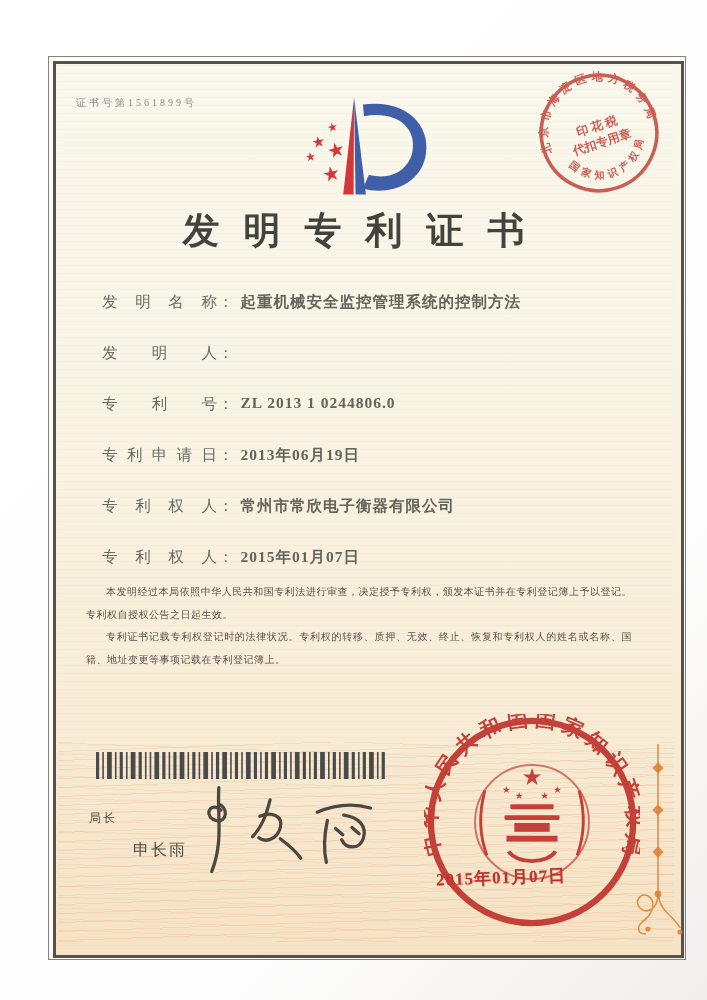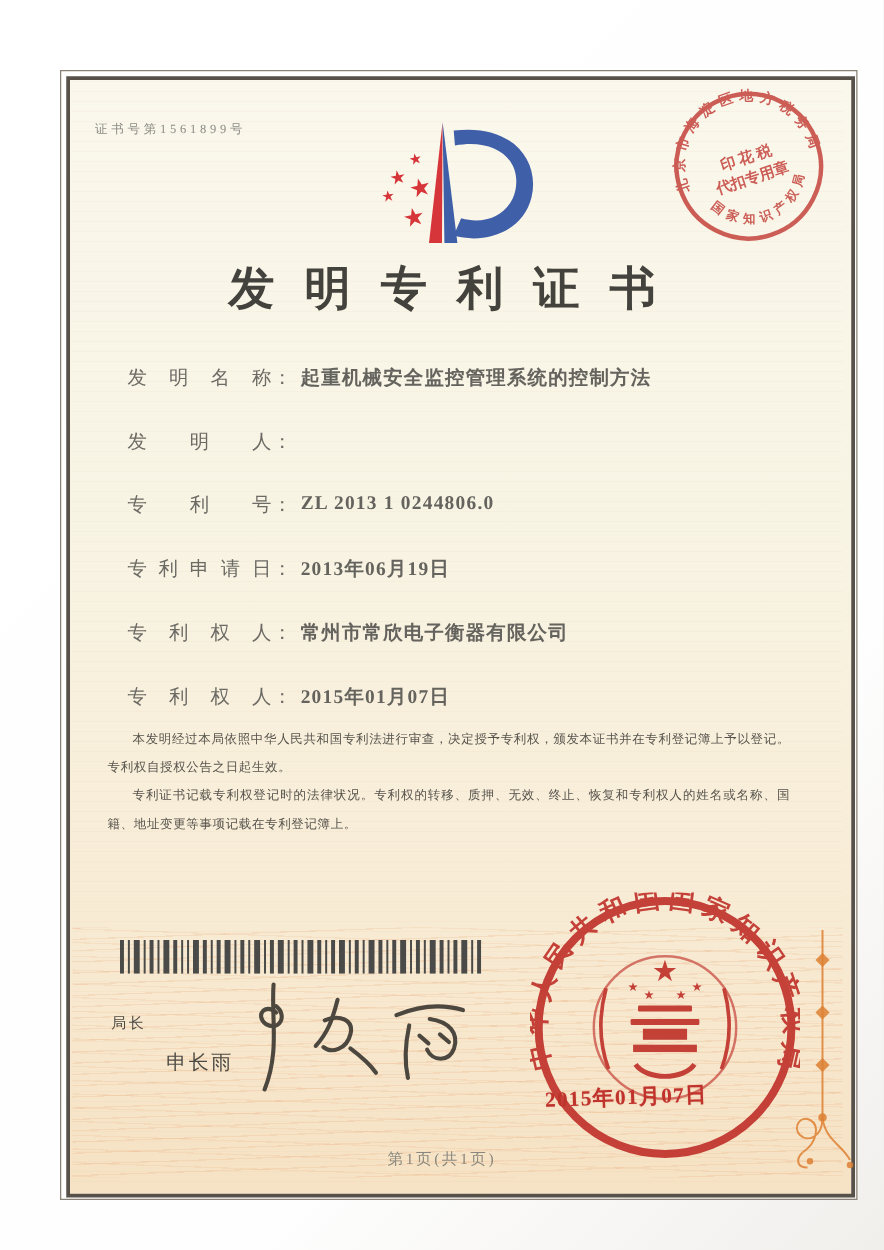--- a/index.html
+++ b/index.html
@@ -264,15 +264,14 @@
     <g fill="#dd8033" opacity="0.85">
       <rect x="26" y="20" width="8" height="8" transform="rotate(45 30 24)"></rect>
       <rect x="26" y="62" width="8" height="8" transform="rotate(45 30 66)"></rect>
       <rect x="26" y="104" width="8" height="8" transform="rotate(45 30 108)"></rect>
       <circle cx="30" cy="150" r="3.4"></circle>
       <circle cx="20" cy="185" r="2.6"></circle>
       <circle cx="52" cy="188" r="2.6"></circle>
     </g>
   </svg>
 
-  <div class="footer">第1页(共1页)</div>
 
 </div>
 
 </body></html>

